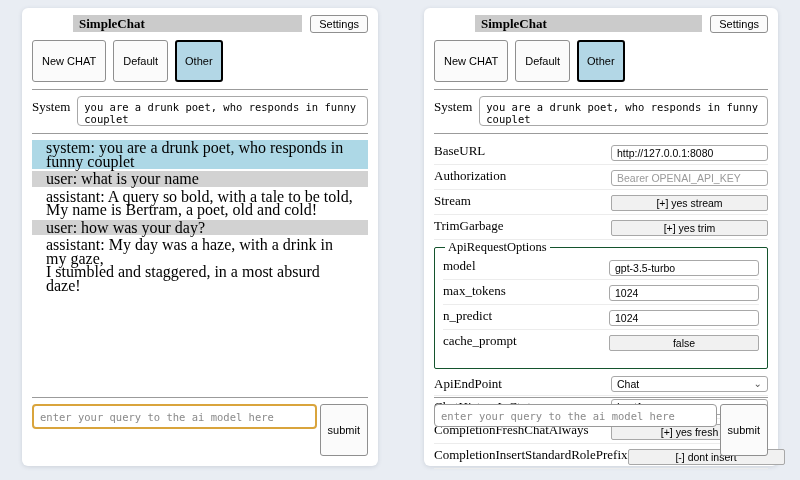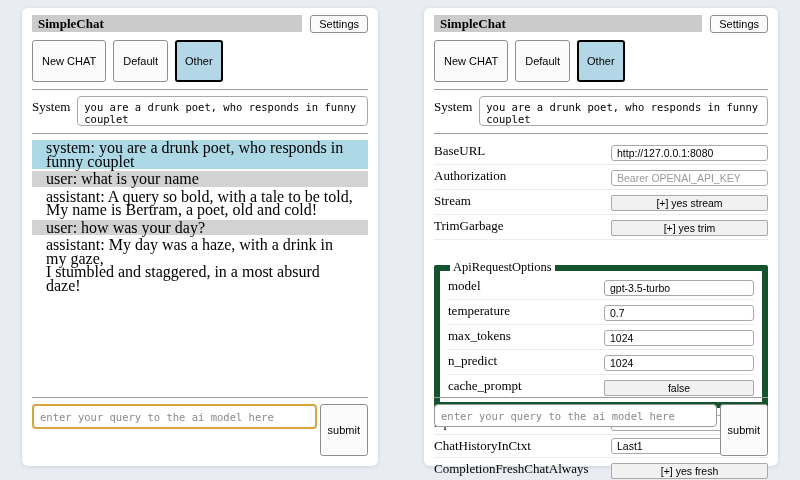--- a/index.html
+++ b/index.html
@@ -5,21 +5,21 @@
   html,body{margin:0;padding:0;width:800px;height:480px;overflow:hidden;}
   body{background:#e9edf3;position:relative;font-family:"Liberation Serif",serif;color:#000;}
 
   .card{position:absolute;top:8px;height:458px;background:#fff;border-radius:6px;
         box-shadow:0 1px 4px rgba(80,90,110,0.18);}
   #chat-panel{left:22px;width:356px;}
   #settings-panel{left:424px;width:354px;}
   .card-inner{position:absolute;left:10px;right:10px;top:7px;bottom:10px;}
 
   
-  .hdr-row{display:flex;gap:8px;align-items:stretch;}
+  .hdr-row{display:flex;gap:8px;align-items:stretch;margin-left:41px;}
   .title-bar{flex:1;background:#cbcbcb;font-weight:bold;font-size:13px;line-height:17px;
              padding:0 6px;height:17px;}
   .btn{font-family:"Liberation Sans",sans-serif;font-size:11px;background:#fbfbfb;
        border:1px solid #8f8f8f;border-radius:3px;padding:1px 8px;color:#000;cursor:pointer;}
   .settings-btn{align-self:flex-start;padding:2px 8px;}
 
   
   .toolbar{display:flex;gap:7px;margin-top:7px;}
   .tb-btn{padding:2px 9px;}
   .tb-btn.active{background:#b3d7e6;border:2px solid #000000;padding:13px 8px;}
@@ -49,21 +49,21 @@
   .s-input{width:100%;box-sizing:border-box;height:16px;border:1px solid #a8a8a8;border-radius:3px;
            font-family:"Liberation Sans",sans-serif;font-size:10.5px;padding:1px 5px;outline:none;color:#000;}
   .s-input::placeholder{color:#9a9a9a;}
   .s-btn{width:100%;box-sizing:border-box;height:16px;background:#f1f1f1;border:1px solid #a8a8a8;
          border-radius:2px;font-family:"Liberation Sans",sans-serif;font-size:10.5px;color:#000;cursor:pointer;}
   .s-select{width:100%;box-sizing:border-box;height:16px;background:#fff;border:1px solid #a8a8a8;
             border-radius:3px;display:flex;justify-content:space-between;align-items:center;
             padding:0 5px;font-family:"Liberation Sans",sans-serif;font-size:10.5px;cursor:pointer;}
   .chev{color:#555;font-size:10px;line-height:10px;}
 
-  fieldset.aro{border:6px solid #14532d;border-radius:2px;margin:20px 0 4px;padding:0 8px 3px;}
+  fieldset.aro{border:1px solid #14532d;border-radius:2px;margin:0 0 4px;padding:0 8px 14px;}
   fieldset.aro legend{font-size:12.5px;padding:0 3px;margin-left:2px;}
   fieldset.aro .sctrl{width:150px;}
   fieldset.aro .srow:last-child{border-bottom:none;}
 
   
   .query-bar{position:absolute;left:0;right:0;bottom:0;}
   .query-row{display:flex;gap:3px;align-items:stretch;margin-top:6px;}
   .query-input{flex:1;border:1px solid #9a9a9a;border-radius:4px;height:21px;
                font-family:"DejaVu Sans Mono",monospace;font-size:10.5px;padding:0 6px;outline:none;}
   .query-input.focused{border:2px solid #d9a43c;}
@@ -160,24 +160,20 @@
       </div>
 
       <fieldset class="aro">
         <legend>ApiRequestOptions</legend>
 
         <div class="srow">
           <span class="field-label">model</span>
           <span class="sctrl"><input class="s-input" value="gpt-3.5-turbo" style=""></span>
         </div>
 
-        <div class="srow">
-          <span class="field-label">temperature</span>
-          <span class="sctrl"><input class="s-input" value="0.7" style=""></span>
-        </div>
 
         <div class="srow">
           <span class="field-label">max_tokens</span>
           <span class="sctrl"><input class="s-input" value="1024" style=""></span>
         </div>
 
         <div class="srow">
           <span class="field-label">n_predict</span>
           <span class="sctrl"><input class="s-input" value="1024" style=""></span>
         </div>

